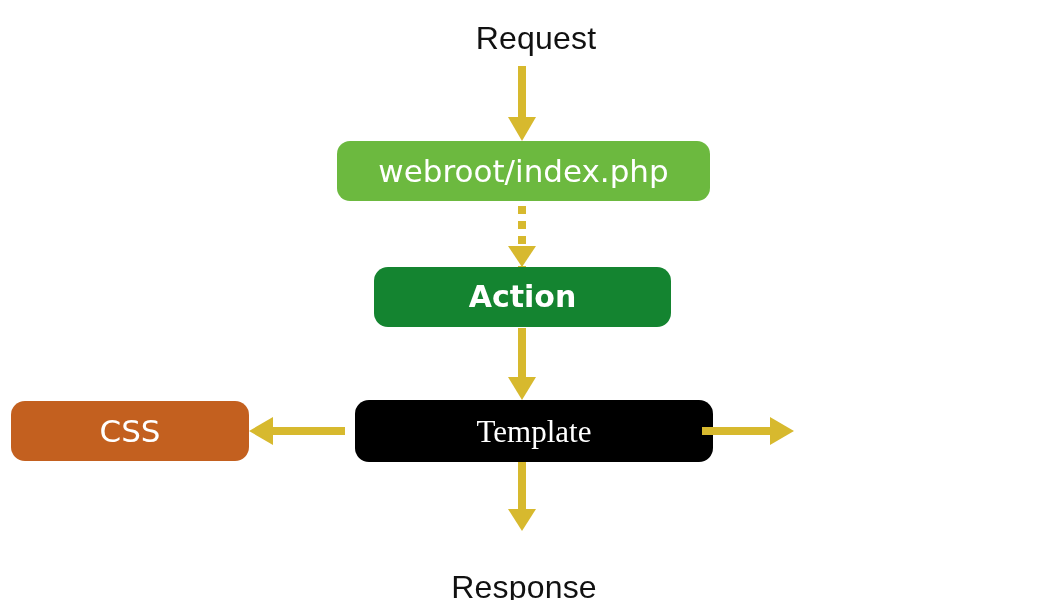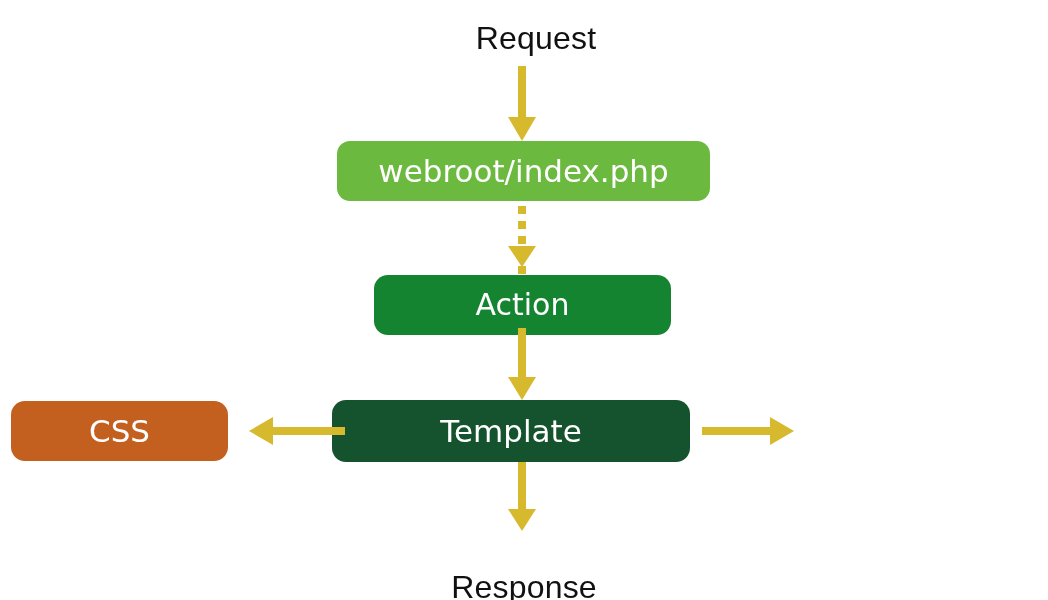--- a/index.html
+++ b/index.html
@@ -38,21 +38,21 @@
     justify-content: center;
     border-radius: 14px;
     color: #ffffff;
     font-family: "DejaVu Sans", sans-serif;
     font-size: 31px;
     font-weight: 400;
     white-space: nowrap;
     box-sizing: border-box;
     line-height: 1;
   }
-  .node.bold { font-weight: 400; font-size: 30px; margin-top: 8px; }
+  .node.bold { font-weight: 700; font-size: 30px; }
 
   
   .arrow-v, .arrow-h, .arrow-dotted {
     position: absolute;
   }
   .shaft-v {
     position: absolute;
     width: 8px;
     left: 50%;
     margin-left: -4px;
@@ -136,30 +136,30 @@
 
   <div class="node bold" style="left:374px; top:267px; width:297px; height:60px; background:#148430;">
     <span>Action</span>
   </div>
 
   <div class="arrow-v" style="left:507px; top:328px; width:30px; height:72px;">
     <div class="shaft-v" style="height:50px; background:#d7b92e;"></div>
     <div class="head-down" style="border-top:23px solid #d7b92e;"></div>
   </div>
 
-  <div class="node" style="left:332px; top:400px; width:358px; height:62px; background:#14532d;">
+  <div class="node" style="left:355px; top:400px; width:358px; height:62px; background:#000000;font-family:Liberation Serif, serif;">
     <span>Template</span>
   </div>
 
   <div class="arrow-h" style="left:249px; top:417px; width:96px; height:28px;">
     <div class="shaft-h" style="left:22px; right:0; background:#d7b92e;"></div>
     <div class="head-left" style="border-right:24px solid #d7b92e;"></div>
   </div>
 
-  <div class="node" style="left:11px; top:401px; width:217px; height:60px; background:#c3601f;">
+  <div class="node" style="left:11px; top:401px; width:238px; height:60px; background:#c3601f;">
     <span>CSS</span>
   </div>
 
   <div class="arrow-h" style="left:702px; top:417px; width:92px; height:28px;">
     <div class="shaft-h" style="left:0; right:22px; background:#d7b92e;"></div>
     <div class="head-right" style="border-left:24px solid #d7b92e;"></div>
   </div>
 
 
   <div class="arrow-v" style="left:507px; top:462px; width:30px; height:69px;">

